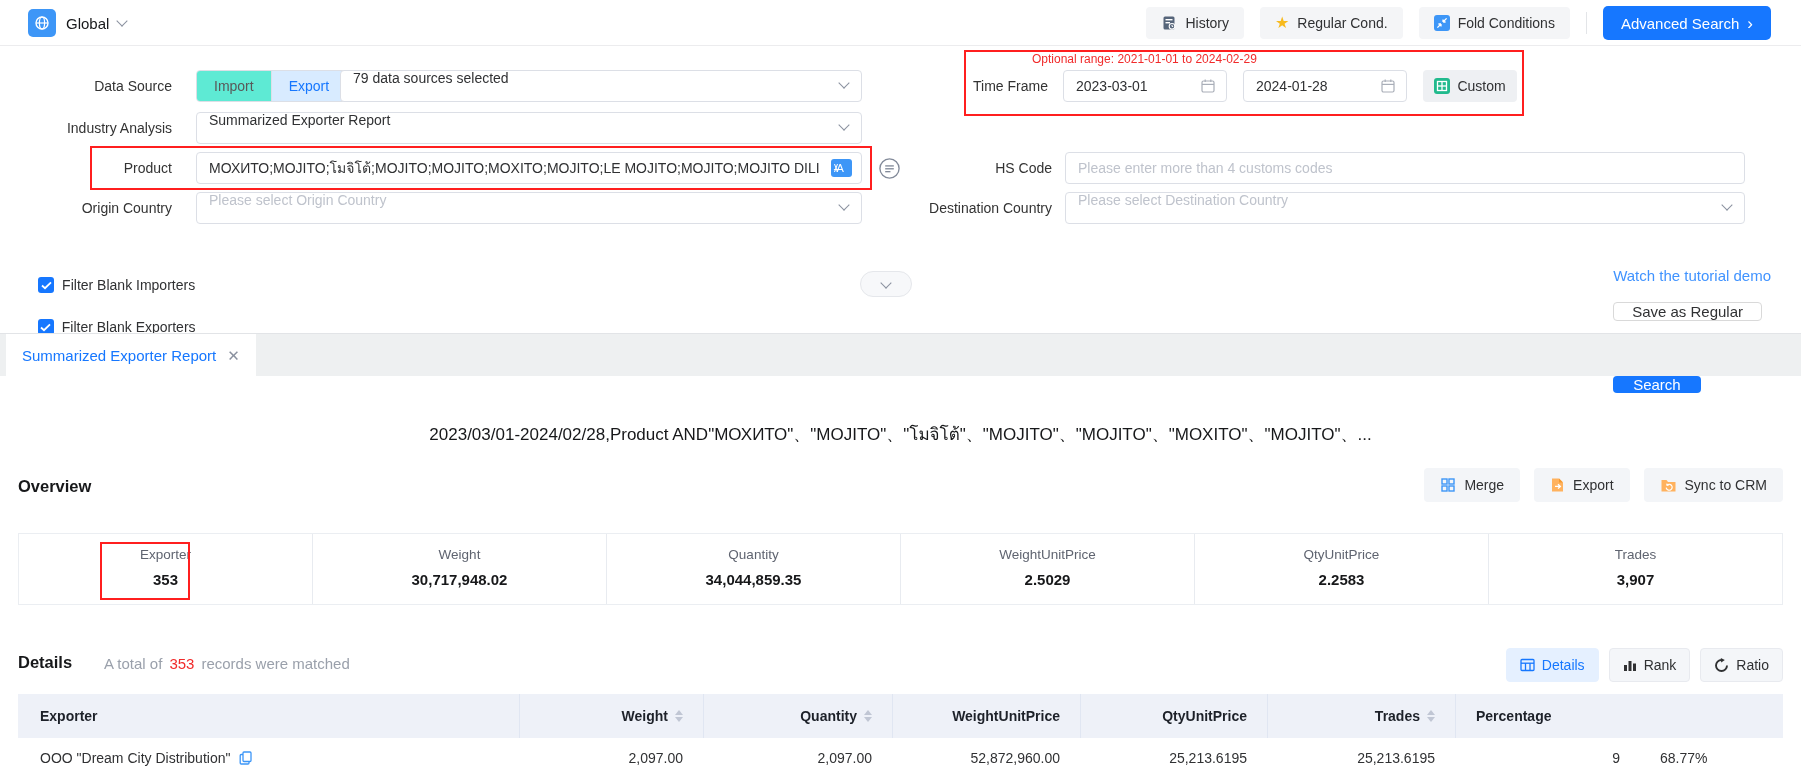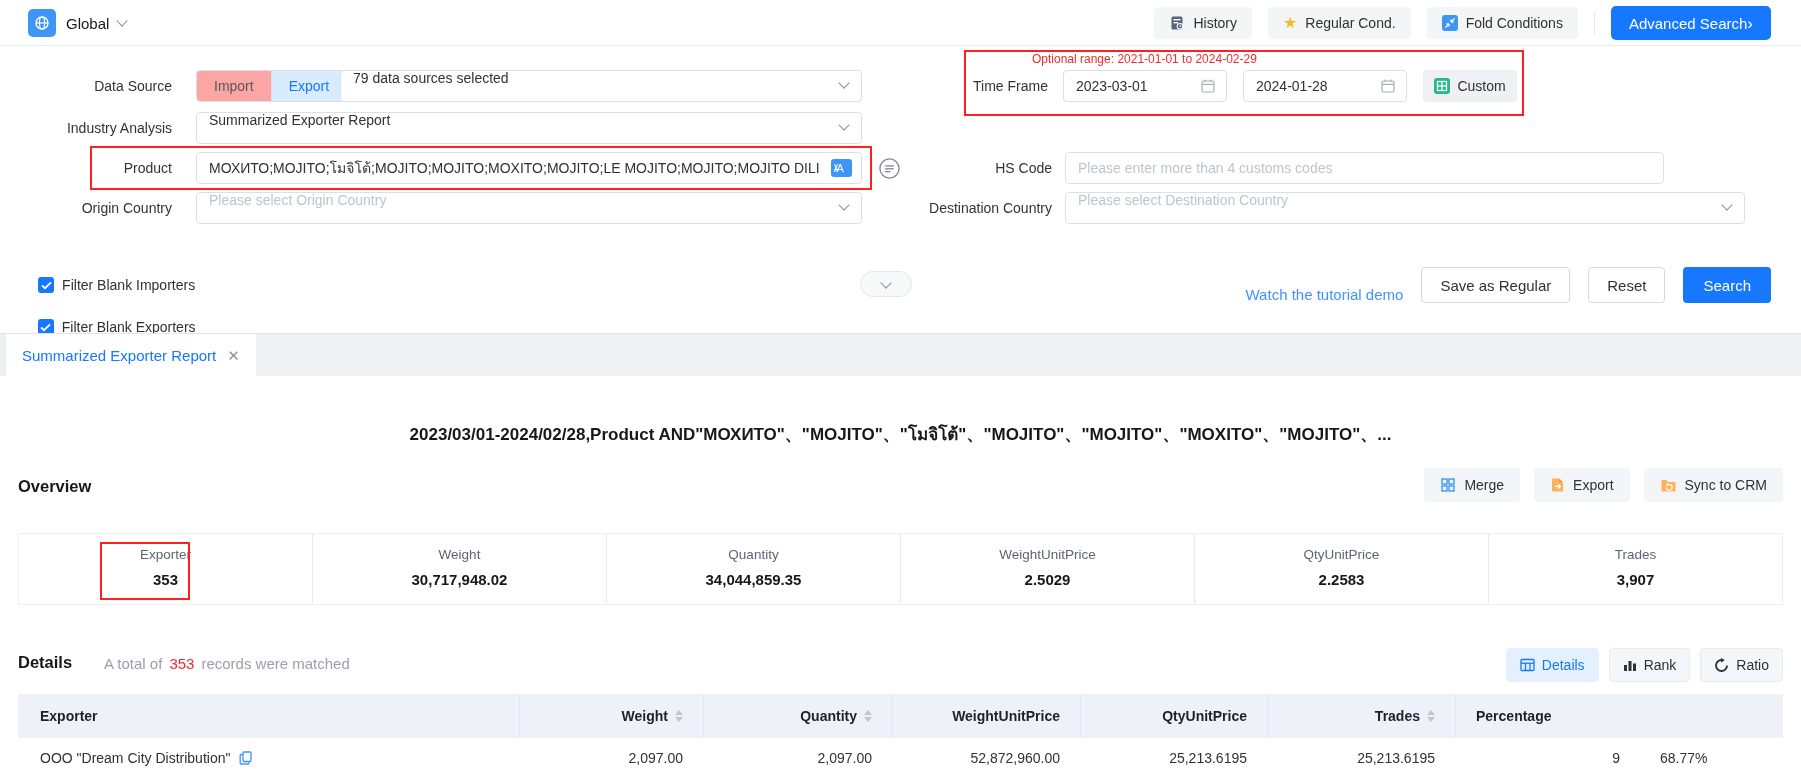--- a/index.html
+++ b/index.html
@@ -11,58 +11,58 @@
   }
 
   
   .topbar { position:absolute; top:0; left:0; right:0; height:46px; background:#fff; border-bottom:1px solid #ececee; }
   .logo { position:absolute; left:28px; top:9px; width:28px; height:28px; background:#3d96f7; border-radius:5px; display:flex; align-items:center; justify-content:center; }
   .region { position:absolute; left:66px; top:11px; height:24px; display:flex; align-items:center; gap:9px; font-size:15px; color:#17181a; cursor:pointer; }
   .chev { width:8px; height:8px; border-right:1.5px solid #8a919f; border-bottom:1.5px solid #8a919f; transform:rotate(45deg); display:inline-block; margin-top:-5px; }
   .topbar-right { position:absolute; right:30px; top:6px; height:34px; display:flex; align-items:center; gap:16px; }
   .tb-btn { height:32px; background:#f4f5f7; border-radius:4px; padding:0 15px; display:flex; align-items:center; gap:8px; font-size:14px; color:#303133; cursor:pointer; }
   .tb-divider { width:1px; height:22px; background:#e3e5e8; }
-  .adv-btn { height:34px; background:#1677ff; color:#fff; border-radius:5px; padding:0 18px; display:flex; align-items:center; gap:0; font-size:15px; cursor:pointer; }
+  .adv-btn { height:34px; background:#1677ff; color:#fff; border-radius:5px; padding:0 18px; display:flex; align-items:center; gap:8px; font-size:15px; cursor:pointer; }
   .adv-chev { color:#fff; font-size:17px; line-height:1; }
   .star { color:#f7ba1e; font-size:16px; line-height:1; }
 
   
   .flabel { position:absolute; height:32px; line-height:32px; font-size:14px; color:#333; text-align:right; }
   .sel, .inp, .datebox { position:absolute; height:32px; border:1px solid #dcdfe6; border-radius:4px; background:#fff; font-size:14px; color:#303133; }
   .sel { display:flex; align-items:center; padding:0 30px 16px 12px; cursor:pointer; }
   .sel .chev { position:absolute; right:13px; top:13px; }
   .sel .ph, .inp::placeholder { color:#bfc3cc; }
   .inp { padding:0 40px 0 12px; outline:none; }
   .datebox { display:flex; align-items:center; justify-content:space-between; padding:0 10px 0 12px; cursor:pointer; }
   .seg { position:absolute; left:196px; top:70px; height:32px; display:flex; border:1px solid #dcdfe6; border-radius:4px; overflow:hidden; }
-  .seg .opt { padding:0 17px; line-height:30px; background:#fca5a5; color:#595959; cursor:pointer; }
+  .seg .opt { padding:0 17px; line-height:30px; background:#5eead4; color:#595959; cursor:pointer; }
   .seg .opt.active { background:#d8ebff; color:#1677ff; }
   .seg .opt + .opt { border-left:1px solid #dcdfe6; }
   .redbox { position:absolute; border:2px solid #ff1f1f; pointer-events:none; z-index:6; }
   .optional { position:absolute; left:1032px; top:52px; font-size:12px; color:#f12b2b; z-index:7; }
   .custom-btn { position:absolute; left:1423px; top:70px; height:32px; width:94px; background:#eef0f3; border-radius:4px; display:flex; align-items:center; justify-content:center; gap:7px; font-size:14px; color:#303133; cursor:pointer; }
   .translate-ic { position:absolute; left:831px; top:159px; cursor:pointer; z-index:7; }
   .batch-ic { position:absolute; left:878px; top:157px; cursor:pointer; }
   .cbrow { position:absolute; left:28px; top:277px; display:flex; gap:26px; align-items:center; height:20px;flex-direction:column; }
   .cb { display:flex; align-items:center; gap:8px; cursor:pointer; }
   .cb .box { width:16px; height:16px; background:#1677ff; border-radius:3px; display:flex; align-items:center; justify-content:center; }
   .expand-pill { position:absolute; left:860px; top:271px; width:52px; height:26px; background:#f7f8fa; border:1px solid #e5e7eb; border-radius:13px; display:flex; align-items:center; justify-content:center; cursor:pointer; }
   .expand-pill .chev { margin-top:-3px; }
-  .actions { position:absolute; right:30px; top:267px; height:36px; display:flex; align-items:flex-end; gap:18px; }
+  .actions { position:absolute; right:30px; top:267px; height:36px; display:flex; align-items:flex-start; gap:18px;flex-direction:column; }
   .tutorial { color:#4093ff; font-size:15px; cursor:pointer; }
   .btn-plain { height:36px; border:1px solid #d9d9d9; border-radius:4px; background:#fff; padding:0 18px; font-size:15px; color:#303133; display:flex; align-items:center; cursor:pointer; }
   .btn-primary { height:36px; border-radius:4px; background:#1677ff; padding:0 20px; font-size:15px; color:#fff; display:flex; align-items:center; cursor:pointer; }
 
   
   .tabstrip { position:absolute; top:333px; left:0; right:0; height:43px; background:#eef0f1; border-top:1px solid #e2e4e7; }
   .tab { margin-left:6px; height:43px; background:#fff; display:inline-flex; align-items:center; padding:0 16px; gap:11px; font-size:15px; color:#1677ff; cursor:pointer; }
   .tab .x { color:#8a919f; font-size:15px; cursor:pointer; }
 
   
-  .query { position:absolute; top:420px; left:0; right:0; text-align:center; font-size:17px; font-weight:700; color:#17181a; }
+  .query { position:absolute; top:420px; left:0; right:0; text-align:center; font-size:17px; font-weight:400; color:#17181a; }
   .ov-title { position:absolute; left:18px; top:477px; font-size:16.5px; font-weight:700; color:#17181a; }
   .ov-btns { position:absolute; right:18px; top:468px; display:flex; gap:14px; }
   .pill-btn { height:34px; background:#f3f5f8; border-radius:4px; padding:0 16px; display:flex; align-items:center; gap:8px; font-size:14px; color:#303133; cursor:pointer; }
   .card { position:absolute; left:18px; right:18px; top:533px; height:72px; border:1px solid #ebeef2; background:#fff; display:flex; }
   .stat { flex:1; text-align:center; padding-top:13px; }
   .stat + .stat { border-left:1px solid #e8ebf0; }
   .stat .lb { font-size:13.5px; color:#5f6470; }
   .stat .vl { font-size:15px; font-weight:700; color:#17181a; margin-top:9px; }
   .dt-title { position:absolute; left:18px; top:653px; font-size:16.5px; font-weight:700; color:#17181a; }
   .dt-total { position:absolute; left:104px; top:655px; font-size:15px; color:#9aa0ab; display:flex; gap:7px; }
@@ -192,21 +192,21 @@
 </span>
 <span class="batch-ic">
   <svg width="23" height="23" viewBox="0 0 24 24">
     <circle cx="12" cy="12" r="10" fill="none" stroke="#828a99" stroke-width="1.4"></circle>
     <line x1="7.5" y1="9.3" x2="16.5" y2="9.3" stroke="#828a99" stroke-width="1.4"></line>
     <line x1="7.5" y1="12.3" x2="16.5" y2="12.3" stroke="#828a99" stroke-width="1.4"></line>
     <line x1="7.5" y1="15.3" x2="13" y2="15.3" stroke="#828a99" stroke-width="1.4"></line>
   </svg>
 </span>
 <div class="flabel" style="left:860px;width:192px;top:152px">HS Code</div>
-<input class="inp" style="left: 1065px; top: 152px; width: 599px; padding-right: 12px;" placeholder="Please enter more than 4 customs codes">
+<input class="inp" style="left: 1065px; top: 152px; width: 680px; padding-right: 12px;" placeholder="Please enter more than 4 customs codes">
 
 <div class="flabel" style="left:0;width:172px;top:192px">Origin Country</div>
 <div class="sel" style="left:196px;top:192px;width:666px">
   <span class="ph">Please select Origin Country</span>
   <span class="chev"></span>
 </div>
 <div class="flabel" style="left:860px;width:192px;top:192px">Destination Country</div>
 <div class="sel" style="left:1065px;top:192px;width:680px">
   <span class="ph">Please select Destination Country</span>
   <span class="chev"></span>

